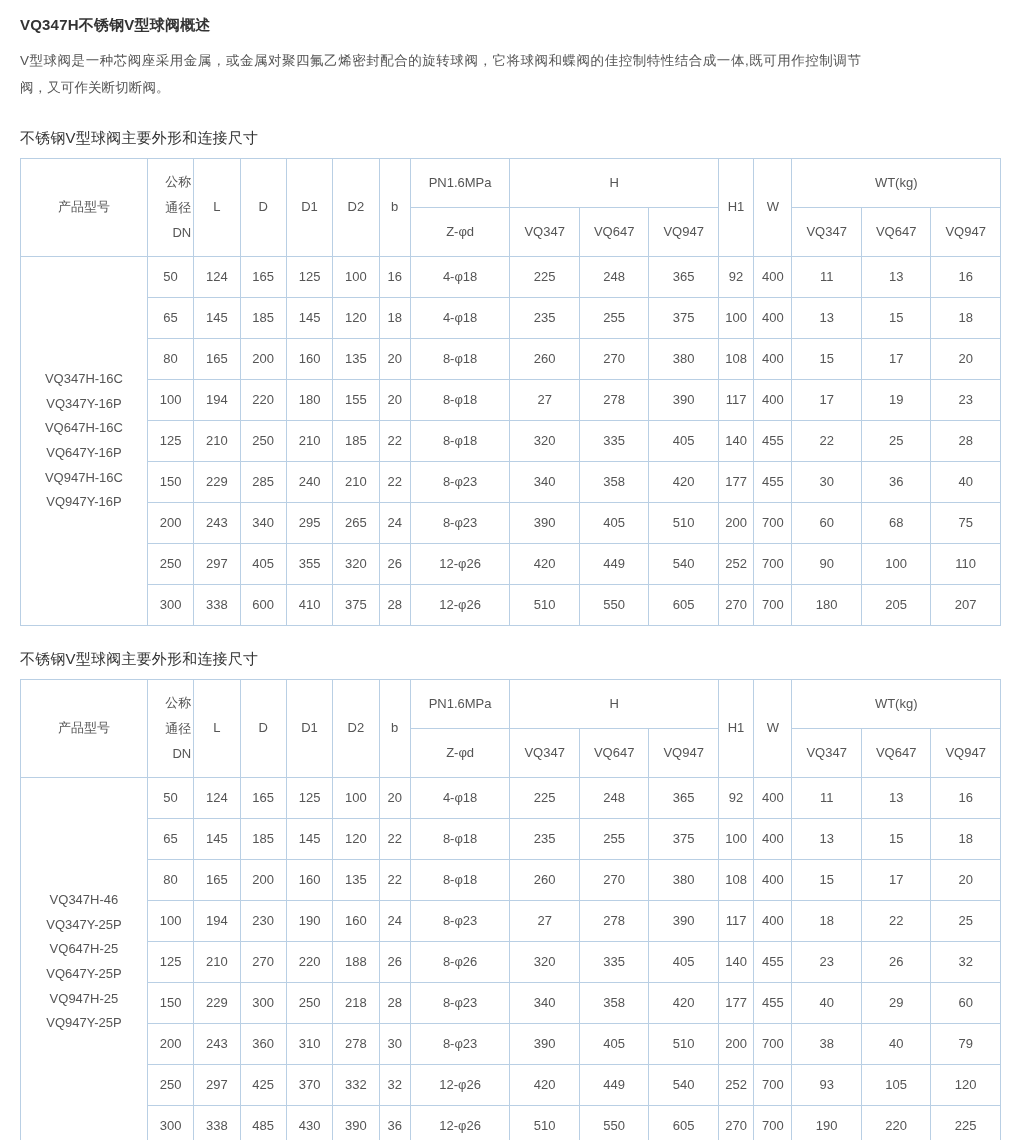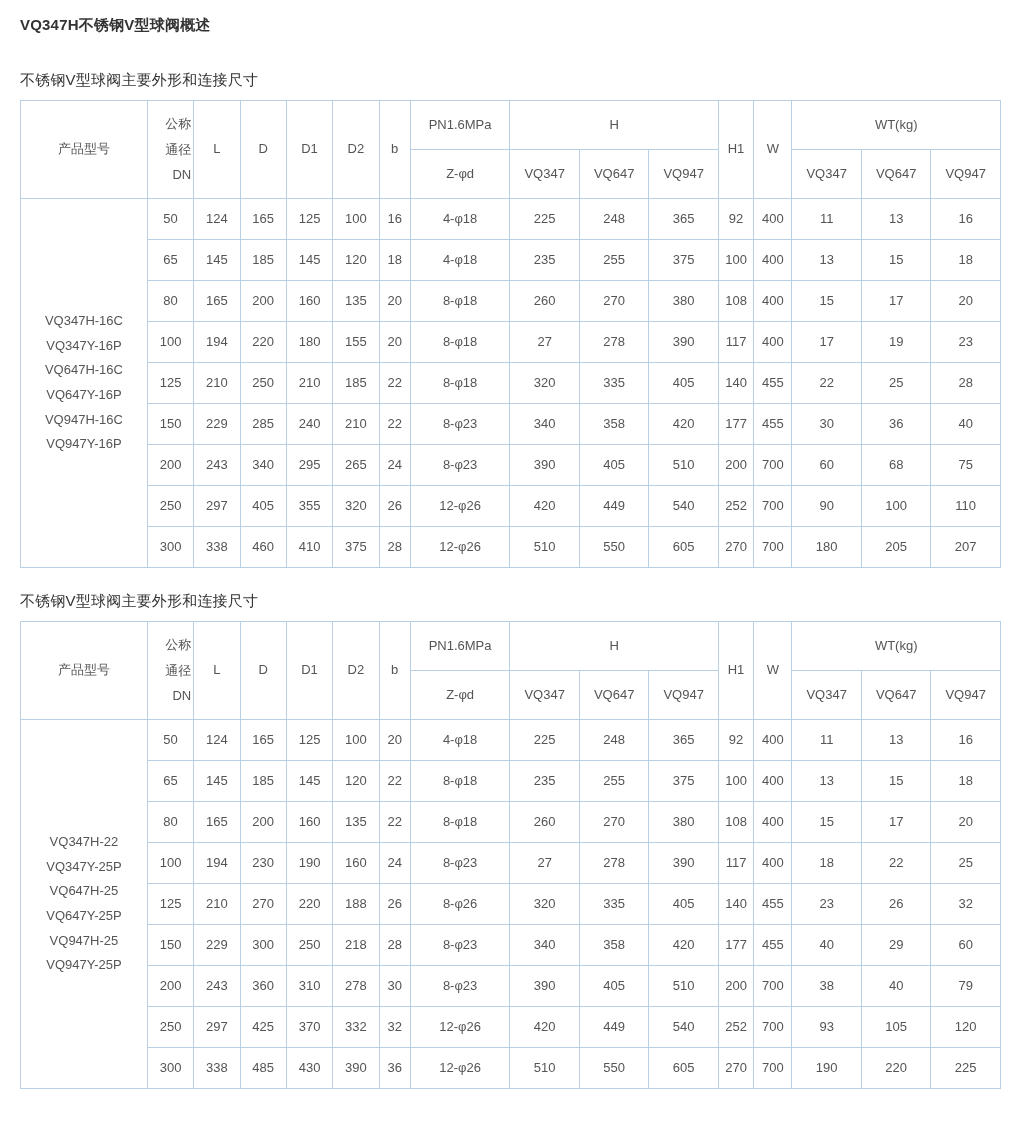--- a/index.html
+++ b/index.html
@@ -80,20 +80,21 @@
   .stack div { white-space: nowrap; text-align: right; }
   .hdr-tall { height: 98px; }
 </style>
 </head>
 <body>
 
 <div class="page">
 
   <h2 class="section-title">VQ347H不锈钢V型球阀概述</h2>
 
+  <p class="intro">V型球阀是一种芯阀座采用金属，或金属对聚四氟乙烯密封配合的旋转球阀，它将球阀和蝶阀的佳控制特性结合成一体,既可用作控制调节阀，又可作关断切断阀。</p>
 
   <h2 class="table-title">不锈钢V型球阀主要外形和连接尺寸</h2>
   <table class="spec">
     <colgroup>
       <col style="width:126px">
         <col style="width:46px">
         <col style="width:46px">
         <col style="width:46px">
       <col style="width:46px">
         <col style="width:46px">
@@ -280,21 +281,21 @@
         <td class="data">540</td>
         <td class="data">252</td>
         <td class="data">700</td>
         <td class="data">90</td>
         <td class="data">100</td>
         <td class="data">110</td>
       </tr>
       <tr>
         <td class="data">300</td>
         <td class="data">338</td>
-        <td class="data">460</td>
+        <td class="data">600</td>
         <td class="data">410</td>
         <td class="data">375</td>
         <td class="data">28</td>
         <td class="data">12-φ26</td>
         <td class="data">510</td>
         <td class="data">550</td>
         <td class="data">605</td>
         <td class="data">270</td>
         <td class="data">700</td>
         <td class="data">180</td>
@@ -351,21 +352,21 @@
         <th>VQ647</th>
         <th>VQ947</th>
         <th>VQ347</th>
         <th>VQ647</th>
         <th>VQ947</th>
       </tr>
     </thead>
     <tbody>
       <tr>
         <td rowspan="9" class="model-cell">
-          <div>VQ347H-22</div>
+          <div>VQ347H-46</div>
           <div>VQ347Y-25P</div>
           <div>VQ647H-25</div>
           <div>VQ647Y-25P</div>
           <div>VQ947H-25</div>
           <div>VQ947Y-25P</div>
         </td>
         <td class="data">50</td>
         <td class="data">124</td>
         <td class="data">165</td>
         <td class="data">125</td>

